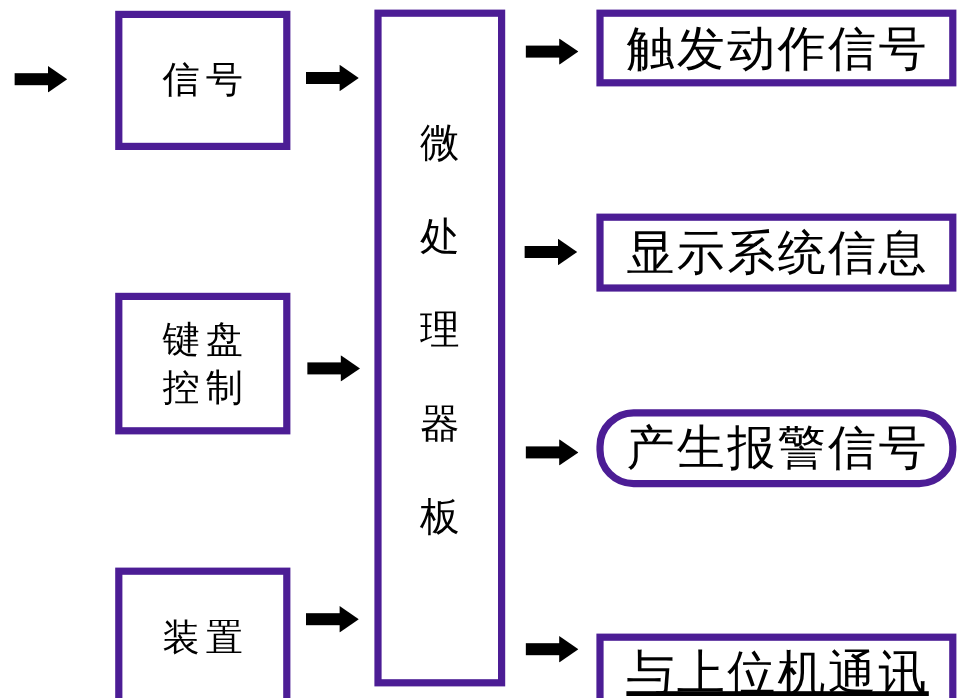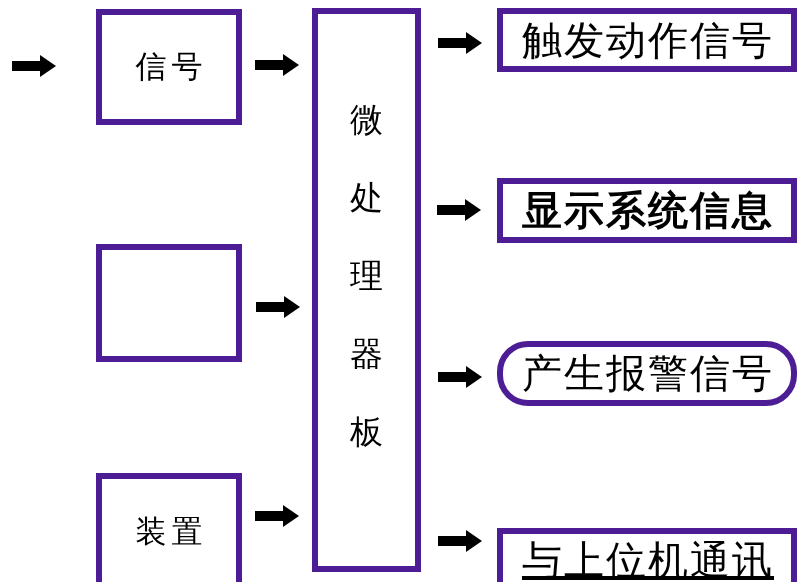--- a/index.html
+++ b/index.html
@@ -57,21 +57,21 @@
   
   .right-box {
     left: 497px;
     width: 300px;
     height: 65px;
     font-size: 40px;
     letter-spacing: 2px;
     text-indent: 2px;
   }
   .right-box-1 { top: 8px;   height: 64px; }
-  .right-box-2 { top: 178px; font-weight: bold; }
+  .right-box-2 { top: 178px; }
   .right-box-3 { top: 341px; border-radius: 31px; }
   .right-box-4 { top: 528px; text-decoration: underline; }
   .arrow {
     position: absolute;
     width: 44px;
     height: 22px;
   }
   .arrow svg { display: block; }
   .a1 { left: 12px;  top: 55px;  }
   .a2 { left: 255px; top: 54px;  }
@@ -85,20 +85,22 @@
 </head>
 <body>
 
 <div class="canvas">
 
   <div class="dbox left-box left-box-1">
     <span>信号</span>
   </div>
 
   <div class="dbox left-box left-box-2">
+    <span>键盘</span>
+    <span>控制</span>
   </div>
 
   <div class="dbox left-box left-box-3">
     <span>装置</span>
   </div>
 
   <div class="dbox mcu-box">
     <span class="vchar">微</span>
     <span class="vchar">处</span>
     <span class="vchar">理</span>

